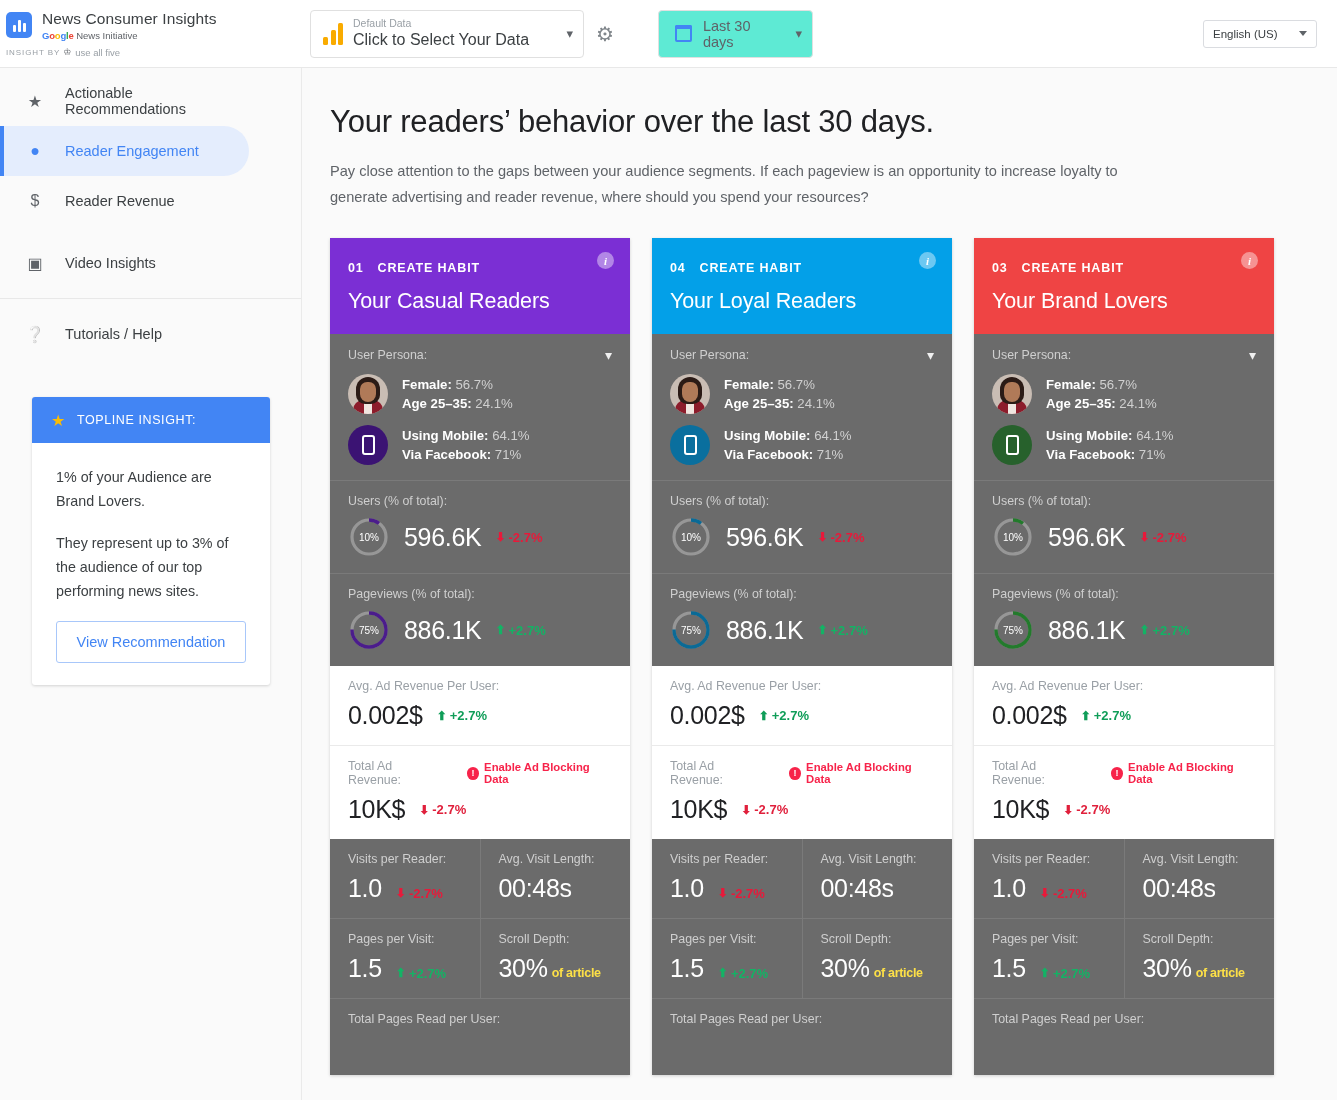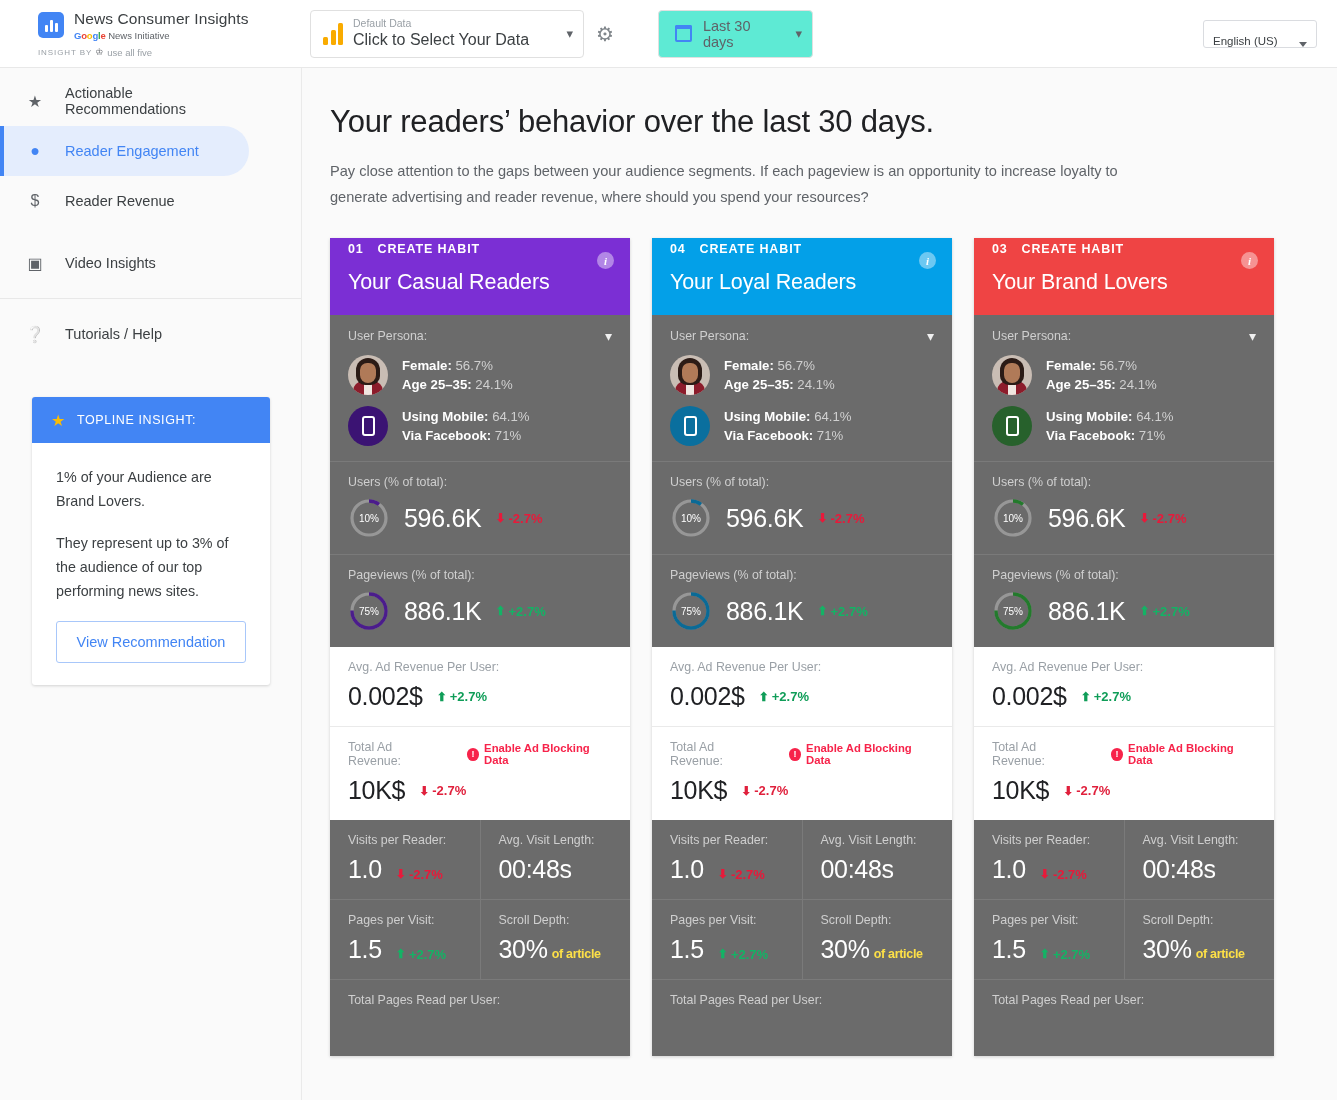--- a/index.html
+++ b/index.html
@@ -10,21 +10,21 @@
     -webkit-font-smoothing: antialiased;
   }
 
   
   .topbar {
     height: 68px; background: #ffffff;
     border-bottom: 1px solid #e8e8e8;
     display: flex; align-items: center;
     position: relative;
   }
-  .brand { width: 310px; padding-left: 38px; display: flex; flex-direction: column; gap: 2px; }
+  .brand { width: 310px; padding-left: 6px; display: flex; flex-direction: column; gap: 2px; }
   .brand-row { display: flex; align-items: flex-start; gap: 10px; }
   .brand-logo {
     width: 26px; height: 26px; border-radius: 5px; background: #4285f4;
     display: flex; align-items: flex-end; justify-content: center; gap: 2px;
     padding-bottom: 6px; flex: none; margin-top: 2px;
   }
   .brand-logo i { display: block; width: 3px; background: #fff; border-radius: 1px; }
   .brand-logo i:nth-child(1) { height: 7px; }
   .brand-logo i:nth-child(2) { height: 12px; }
   .brand-logo i:nth-child(3) { height: 9px; }
@@ -57,21 +57,21 @@
   }
   .cal {
     width: 17px; height: 17px; border: 2px solid #4285f4; border-radius: 2px; position: relative; flex:none;
   }
   .cal:before { content:""; position:absolute; left:-2px; right:-2px; top:-2px; height:4px; background:#4285f4; border-radius:2px 2px 0 0;}
   .date-text { font-size: 14.5px; color: #5f6368; flex: 1; }
 
   .lang {
     position: absolute; right: 20px; width: 114px; height: 28px;
     border: 1px solid #dadce0; border-radius: 3px; background: #fff;
-    display: flex; align-items: flex-end; padding: 0 9px; font-size: 11.5px; color: #3c4043;
+    display: flex; align-items: center; padding: 0 9px; font-size: 11.5px; color: #3c4043;
   }
   .lang span:first-child { flex: 1; }
   .caret { width:0;height:0;border-left:4px solid transparent;border-right:4px solid transparent;border-top:5px solid #5f6368;}
 
   
   .body-wrap { display: flex; height: calc(1100px - 68px); }
 
   
   .sidebar { width: 302px; flex: none; border-right: 1px solid #eaeaea; background: #fafafa; padding-top: 8px; }
   .nav-item {
@@ -107,21 +107,21 @@
   
   .main { flex: 1; padding: 36px 0 0 28px; overflow: hidden; }
   h1 { font-size: 31px; font-weight: 400; color: #202124; letter-spacing: -.2px; }
   .sub { margin-top: 18px; font-size: 14.6px; line-height: 26px; color: #5f6368; max-width: 840px; }
 
   .cards { display: flex; gap: 22px; margin-top: 28px; }
   .card {
     width: 300px; background: #fff; box-shadow: 0 1px 3px rgba(0,0,0,.17);
     overflow: hidden; flex: none;
   }
-  .card-head { padding: 4px 18px 20px 18px; color: #fff; position: relative; }
+  .card-head { padding: 23px 18px 20px 18px; color: #fff; position: relative; }
   .ch-top { display: flex; align-items: center; gap: 14px; font-size: 12.5px; font-weight: bold; letter-spacing: .85px; }
   .ch-num { font-weight: bold; }
   .info-i {
     position: absolute; right: 16px; top: 14px; width: 17px; height: 17px; border-radius: 50%;
     background: rgba(255,255,255,.42); color: #fff; font-size: 11px; font-style: italic;
     display:flex; align-items:center; justify-content:center; font-family:"Liberation Serif",serif; font-weight:bold;
   }
   .ch-title { margin-top: 14px; font-size: 21.5px; font-weight: 400; letter-spacing: -.1px; }
 
   .dim { background: #6b6b6b; color: #f1f1f1; }

